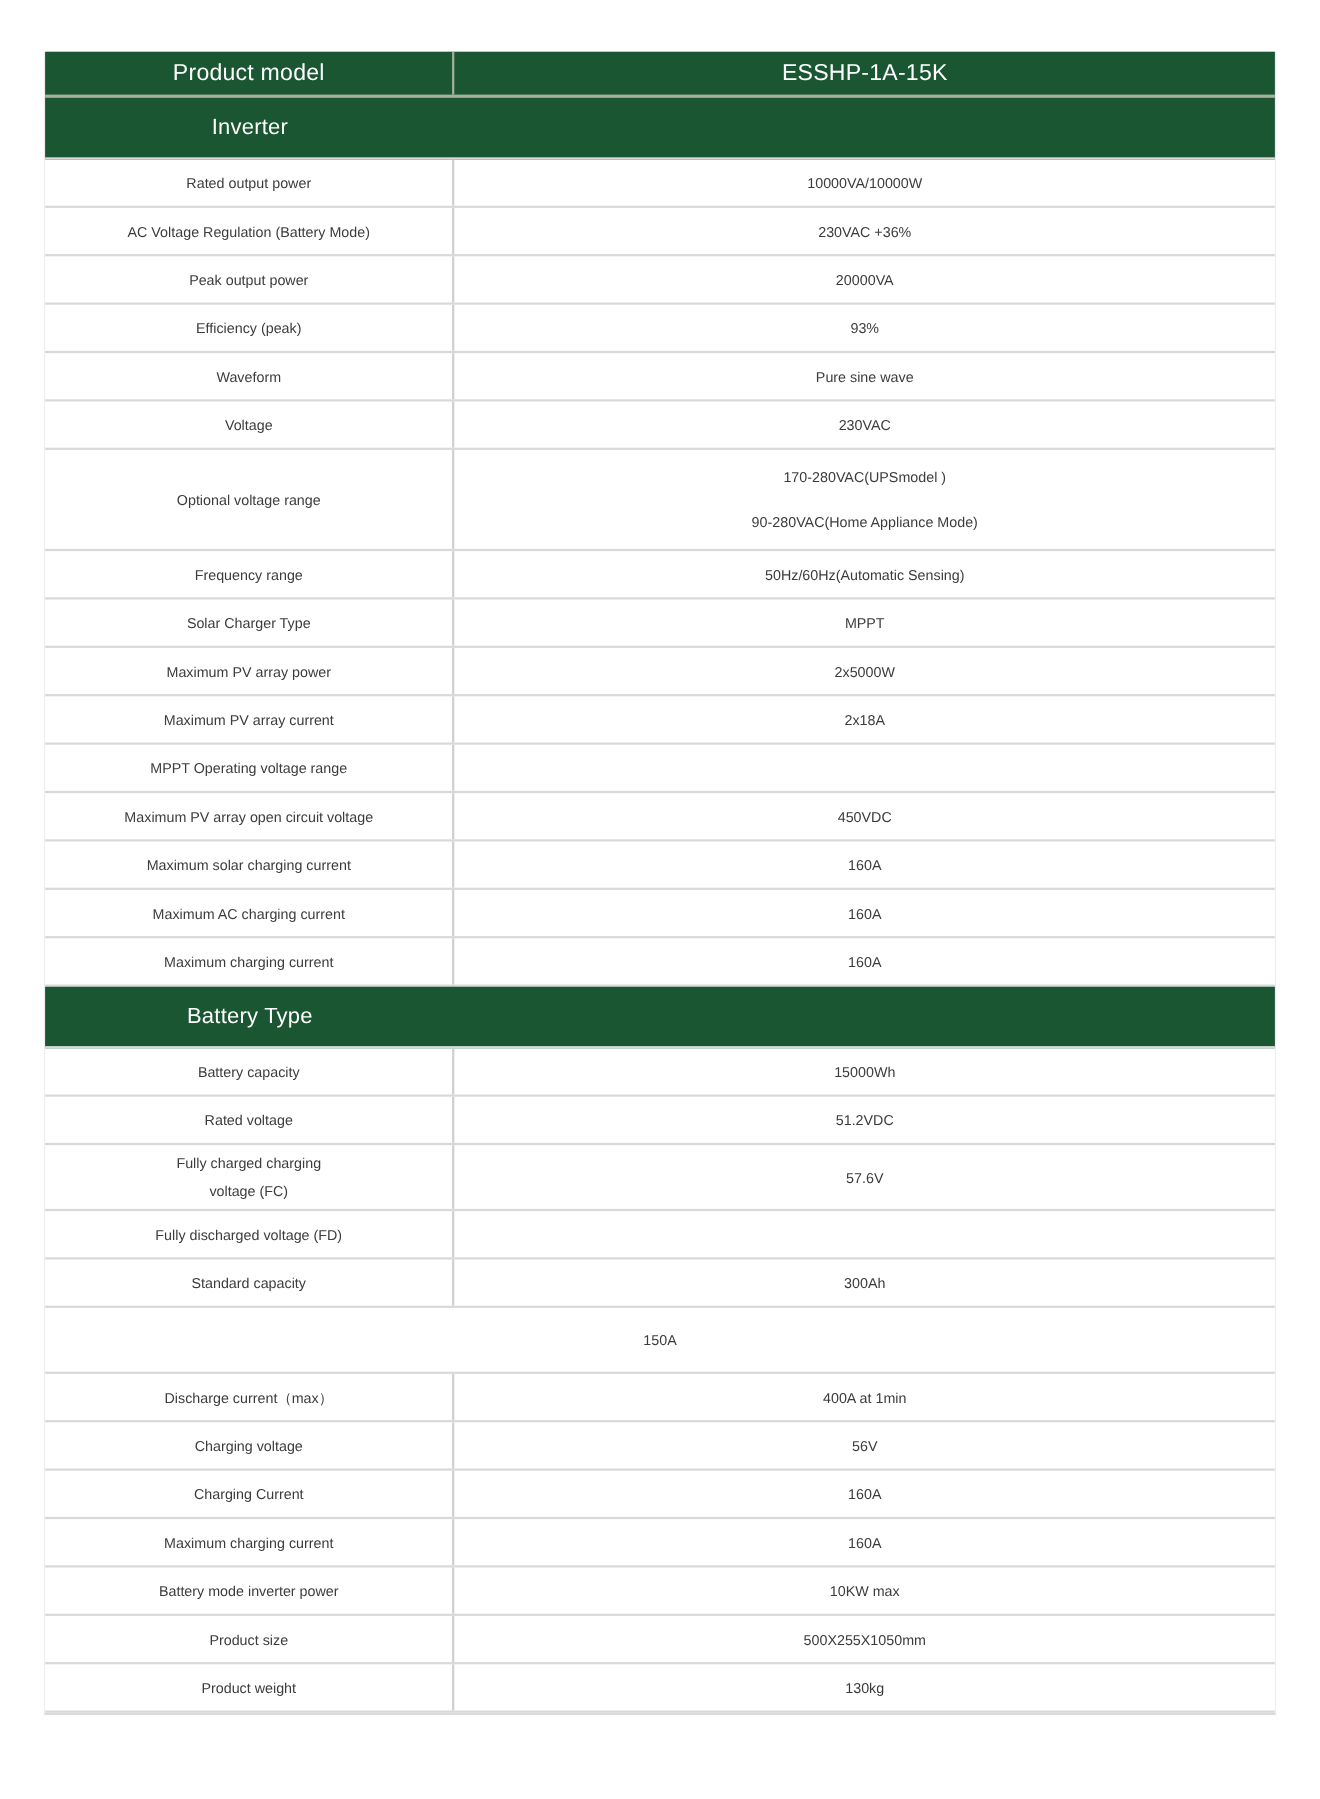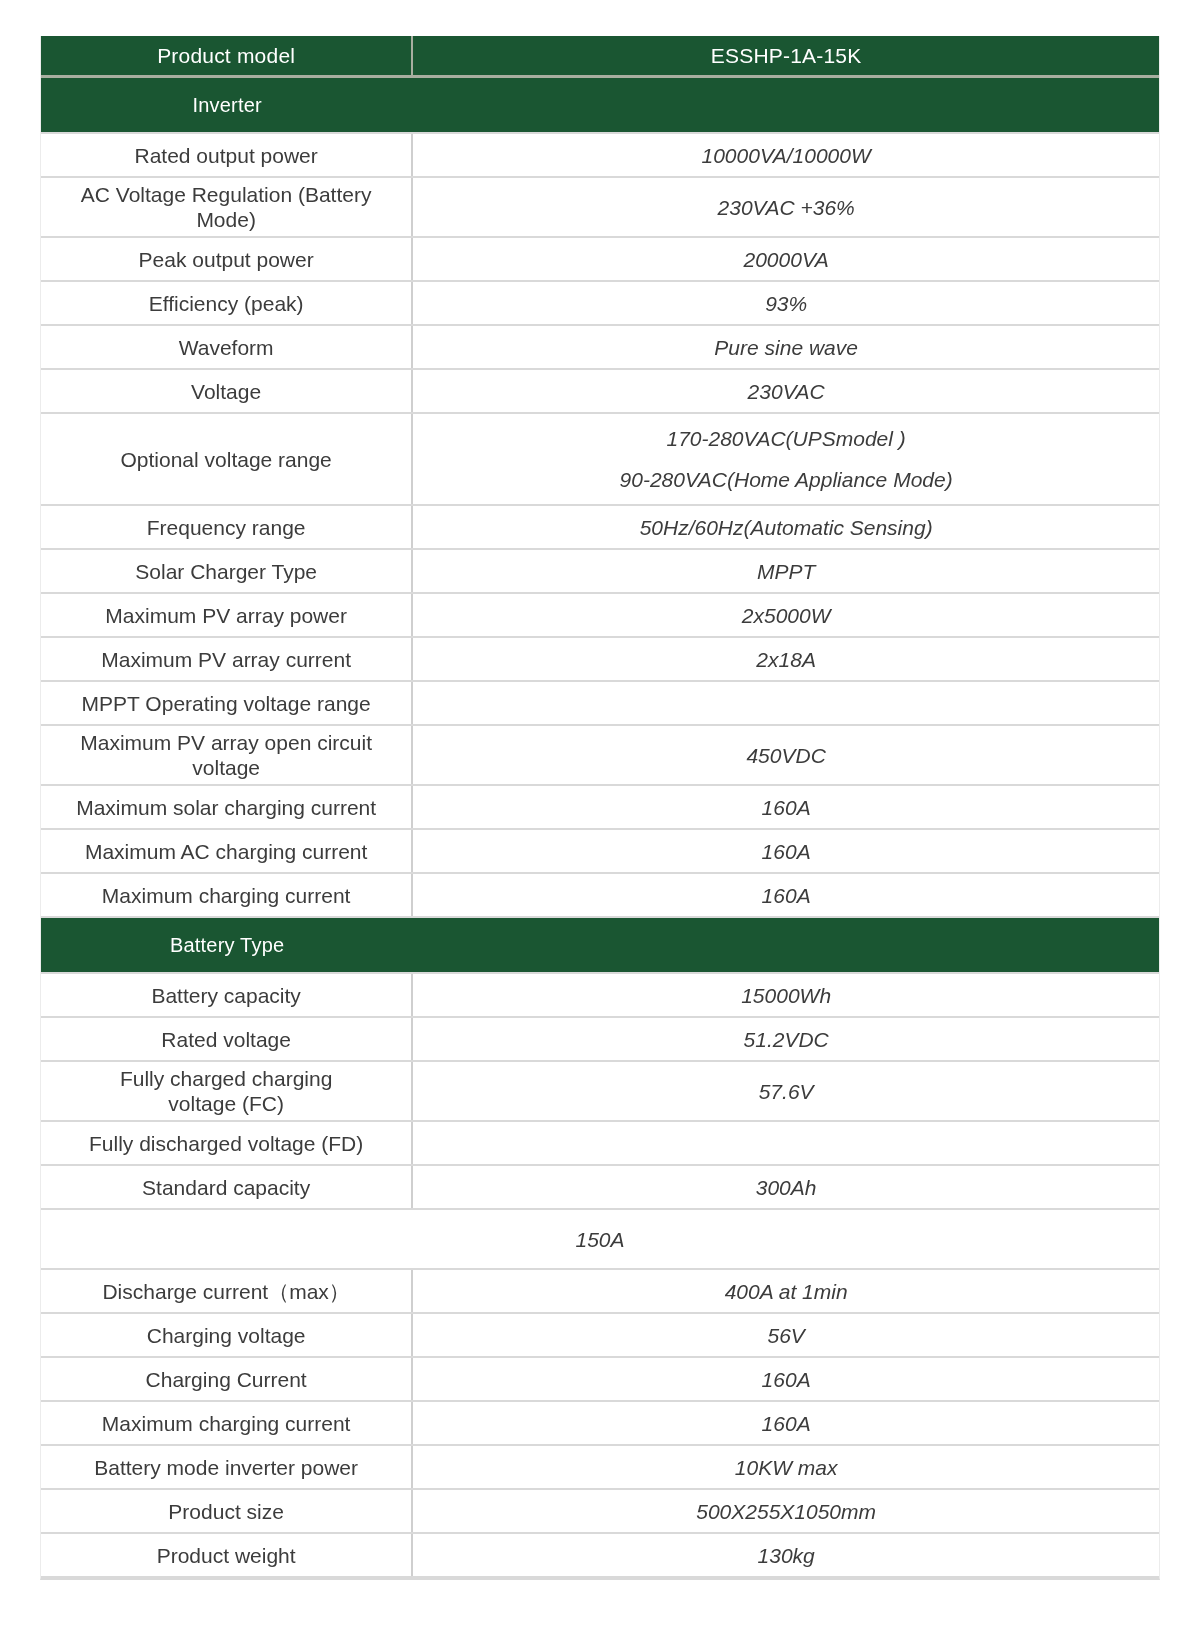--- a/index.html
+++ b/index.html
@@ -11,21 +11,21 @@
     --page-bg:#ffffff;
   }
   *{box-sizing:border-box;margin:0;padding:0;}
   html,body{background:var(--page-bg);}
   body{
     width:1200px;height:1635px;position:relative;
     font-family:"Liberation Sans","DejaVu Sans",sans-serif;
     color:var(--body-text);
   }
   .spec-table{
-    position:absolute;left:40px;top:36px;width:1120px;
+    position:absolute;left:40px;top:47px;width:1120px;
     border-left:1px solid #ececec;border-right:1px solid #ececec;
     border-bottom:2px solid var(--row-border);
   }
   
   .model-header{
     display:flex;background:var(--green);color:var(--header-text);
     height:42px;border-bottom:3px solid var(--green-border);
   }
   .model-header .hcell{
     display:flex;align-items:center;justify-content:center;
@@ -41,24 +41,24 @@
   .section-bar-text{
     width:33.3%;text-align:center;color:var(--header-text);
     font-size:20px;letter-spacing:.2px;
   }
   
   .row{display:flex;border-bottom:2px solid var(--row-border);min-height:44px;}
   .row.tall-label{min-height:60px;}
   .row.tall-value{min-height:86px;}
   .cell{
     display:flex;align-items:center;justify-content:center;
-    font-size:21px;line-height:25px;text-align:center;padding:4px 8px;
+    font-size:13px;line-height:25px;text-align:center;padding:4px 8px;
   }
   .label-cell{width:33.3%;border-right:2px solid #cfcfcf;white-space:pre-line;}
-  .value-cell{flex:1;flex-direction:column;font-style:italic;}
+  .value-cell{flex:1;flex-direction:column;}
   .value-line{line-height:41px;}
 </style>
 </head>
 <body>
 
 <div class="spec-table">
   <div class="model-header">
     <div class="hcell hlabel">Product model</div>
     <div class="hcell hvalue">ESSHP-1A-15K</div>
   </div>

